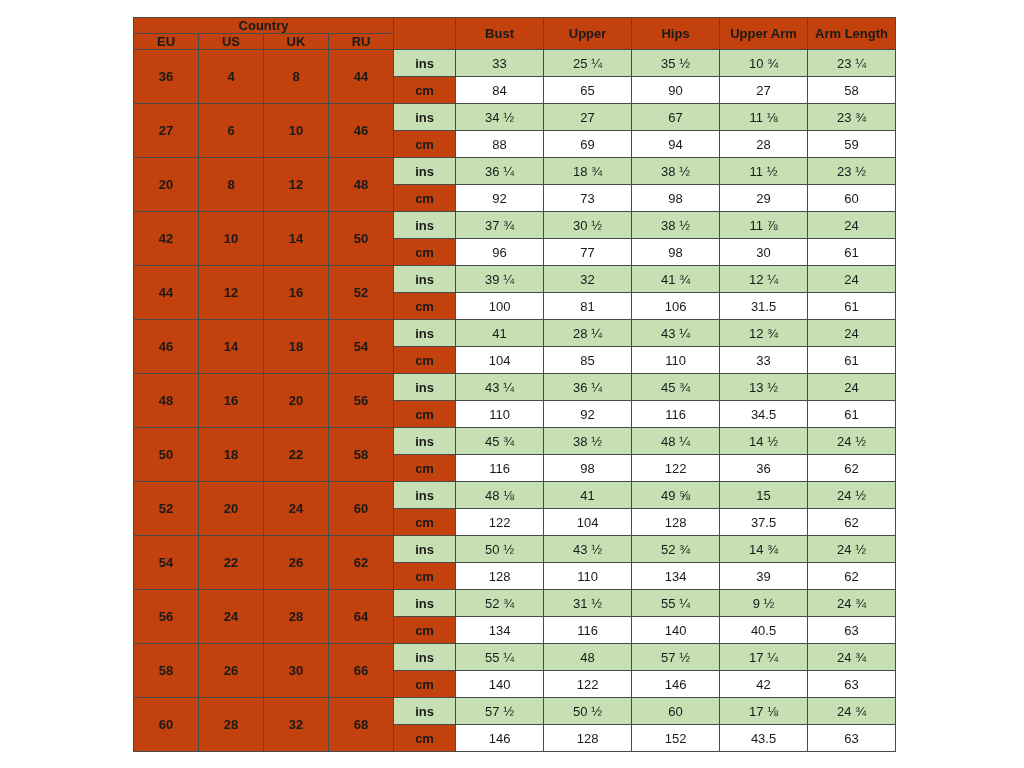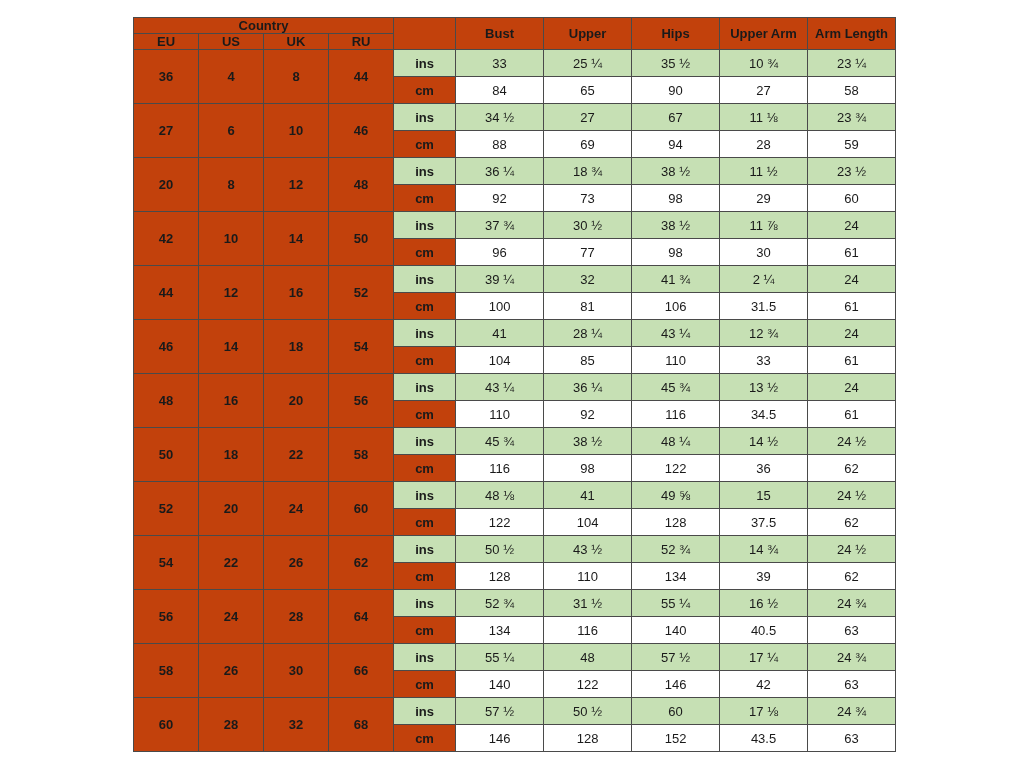--- a/index.html
+++ b/index.html
@@ -201,21 +201,21 @@
         </tr>
         <tr class="ins-row">
           <td class="country-cell" rowspan="2">44</td>
           <td class="country-cell" rowspan="2">12</td>
           <td class="country-cell" rowspan="2">16</td>
           <td class="country-cell" rowspan="2">52</td>
           <td class="unit-cell">ins</td>
           <td class="meas">39 ¼</td>
           <td class="meas">32</td>
           <td class="meas">41 ¾</td>
-          <td class="meas">2 ¼</td>
+          <td class="meas">12 ¼</td>
           <td class="meas">24</td>
         </tr>
         <tr class="cm-row">
           <td class="unit-cell">cm</td>
           <td class="meas">100</td>
           <td class="meas">81</td>
           <td class="meas">106</td>
           <td class="meas">31.5</td>
           <td class="meas">61</td>
         </tr>
@@ -321,21 +321,21 @@
         </tr>
         <tr class="ins-row">
           <td class="country-cell" rowspan="2">56</td>
           <td class="country-cell" rowspan="2">24</td>
           <td class="country-cell" rowspan="2">28</td>
           <td class="country-cell" rowspan="2">64</td>
           <td class="unit-cell">ins</td>
           <td class="meas">52 ¾</td>
           <td class="meas">31  ½</td>
           <td class="meas">55 ¼</td>
-          <td class="meas">16 ½</td>
+          <td class="meas">9 ½</td>
           <td class="meas">24 ¾</td>
         </tr>
         <tr class="cm-row">
           <td class="unit-cell">cm</td>
           <td class="meas">134</td>
           <td class="meas">116</td>
           <td class="meas">140</td>
           <td class="meas">40.5</td>
           <td class="meas">63</td>
         </tr>

